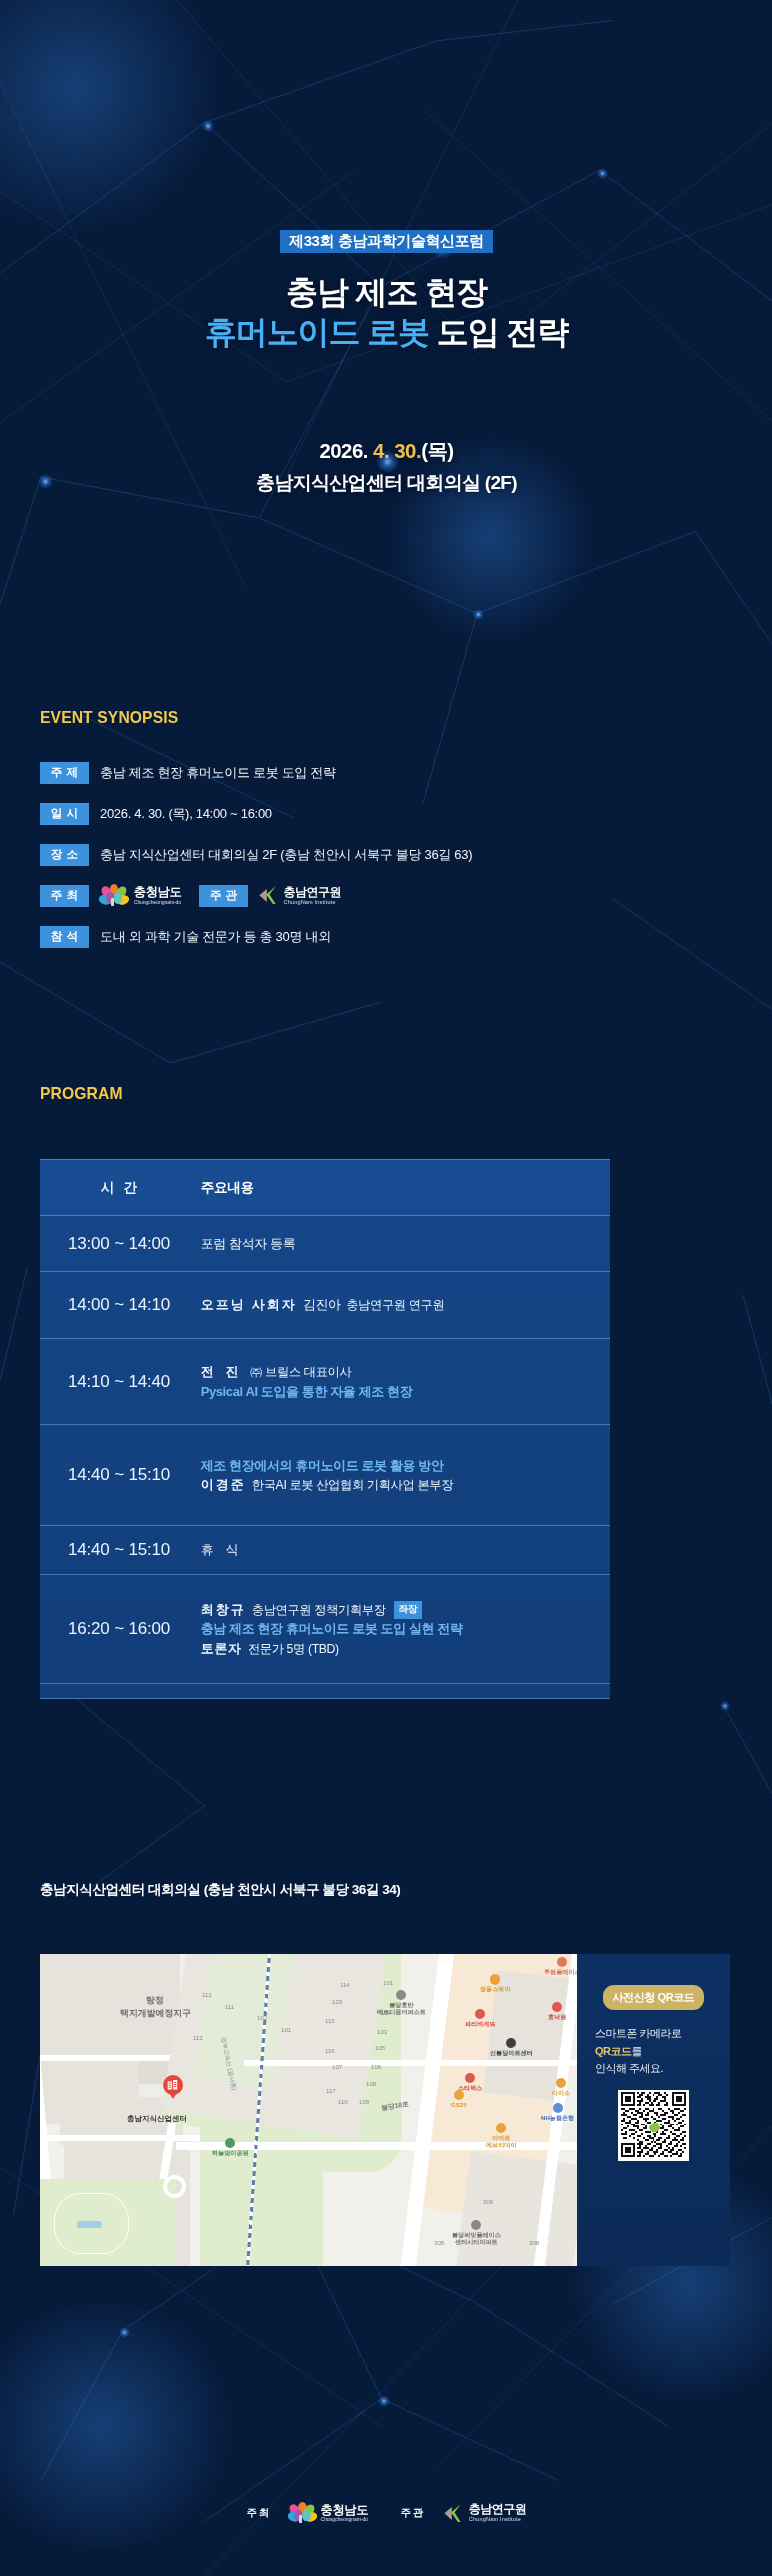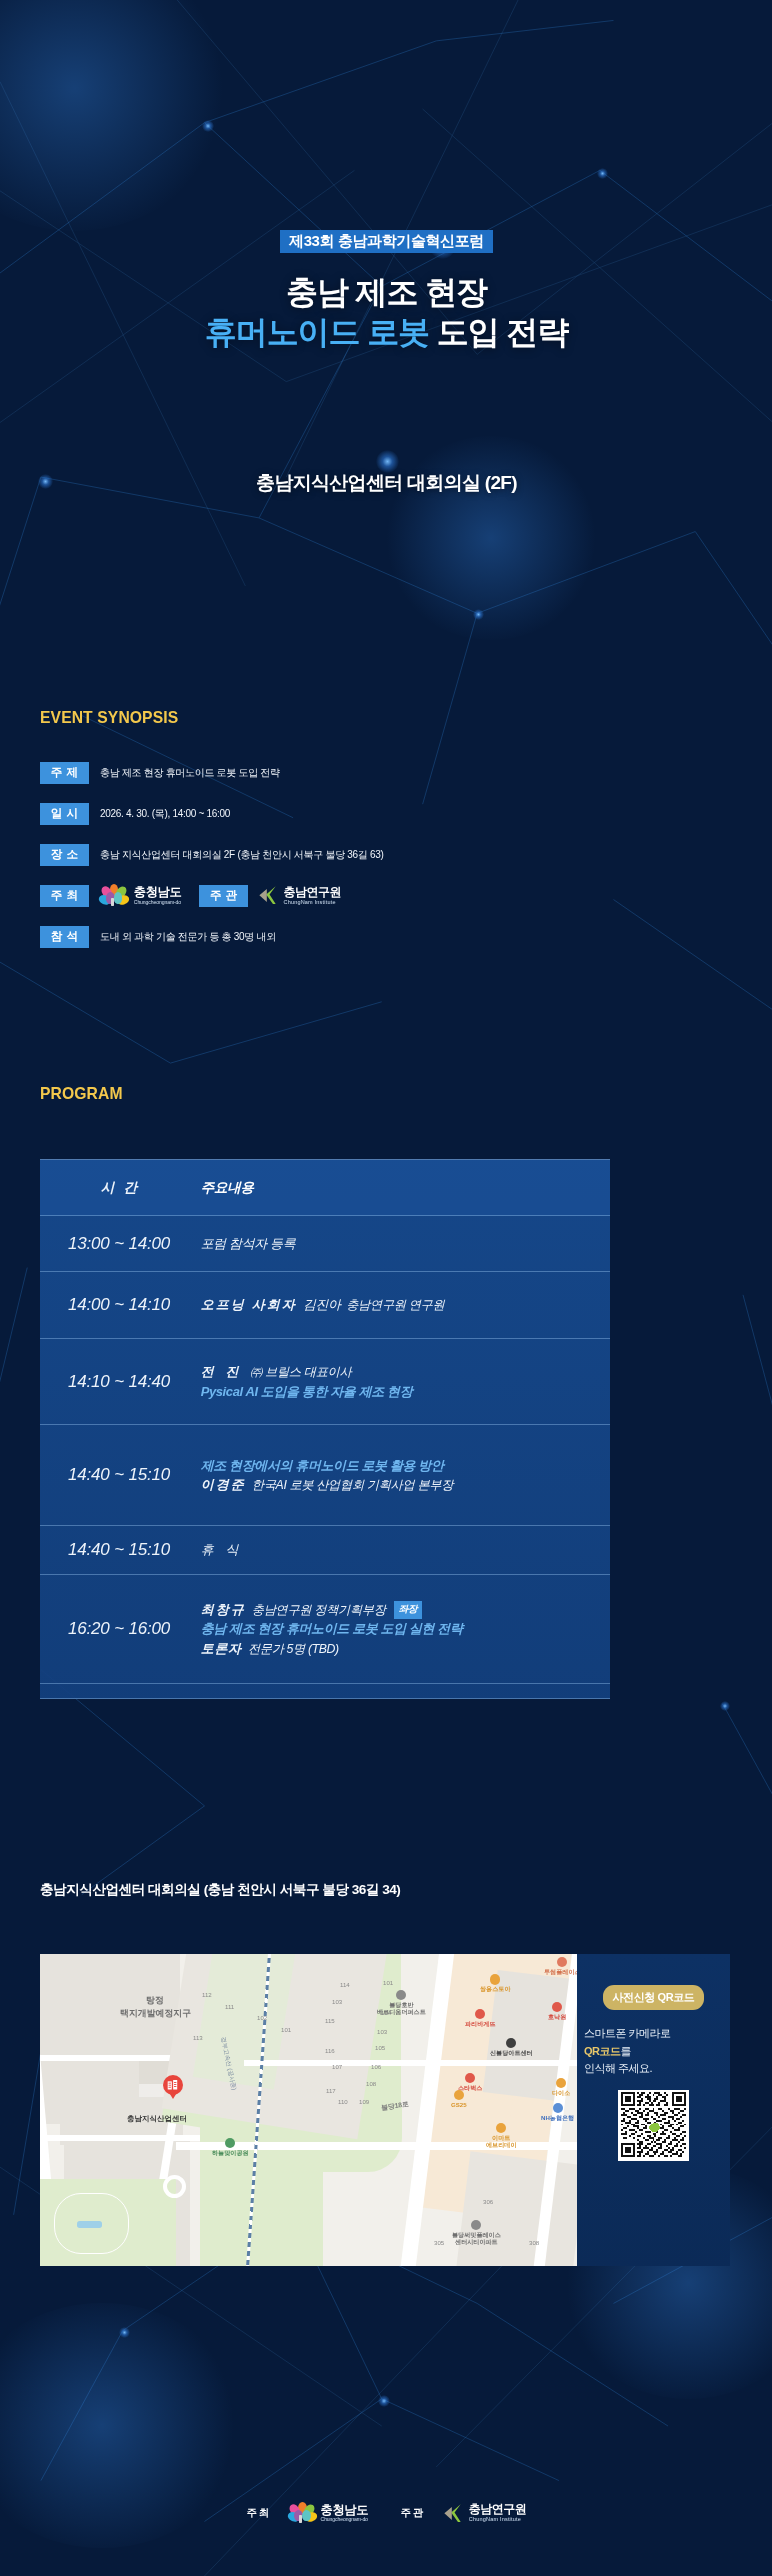--- a/index.html
+++ b/index.html
@@ -82,41 +82,40 @@
   .syn-row{ display:flex; align-items:center; margin-bottom:13px; min-height:23px;margin-top:18px; }
   .tag{
     flex:0 0 auto;
     width:49px; height:22px;
     background:#3d92dd;
     color:#fff; font-size:11.6px; font-weight:bold;
     display:flex; align-items:center; justify-content:center;
     letter-spacing:4.1px; text-indent:4.1px;
     margin-right:11px;
   }
-  .syn-val{ font-size:10px; color:#f2f6fb; letter-spacing:-0.3px; white-space:nowrap; }
+  .syn-val{ font-size:13px; color:#f2f6fb; letter-spacing:-0.3px; white-space:nowrap; }
 
   
   .logo-row{ display:flex; align-items:center; }
   .logo-cn{ display:flex; align-items:center; margin-right:17.7px; }
   .flower{ width:29px; height:23px; position:relative; margin-right:4.8px; }
   .flower span{ position:absolute; width:8.9px; height:11.6px; border-radius:50% 50% 45% 45%; }
   .cn-text{ display:flex; flex-direction:column; line-height:1; }
   .cn-kr{ font-size:12.3px; font-weight:bold; color:#fff; letter-spacing:-0.4px; }
   .cn-en{ font-size:5.1px; color:#cfe0f2; letter-spacing:-0.1px; margin-top:1.4px; }
   .ci-mark{ width:20.4px; height:20.4px; position:relative; margin-right:5.5px; }
   .ci-text{ display:flex; flex-direction:column; line-height:1; }
   .ci-kr{ font-size:12px; font-weight:bold; color:#fff; letter-spacing:-0.5px; }
   .ci-en{ font-size:5.5px; color:#cfe0f2; letter-spacing:0.2px; margin-top:2px; }
 
   
   .ptable{
     position:absolute; left:40px; top:1159px; width:570px;
     background:linear-gradient(180deg, rgba(23,74,143,.93) 0%, rgba(19,64,127,.93) 100%);
     border-top:0.7px solid rgba(160,200,245,.45);
-    font-style:italic;
   }
   .prow{ display:flex; border-bottom:0.7px solid rgba(150,195,240,.42); }
   .prow:last-child{ border-bottom:0.7px solid rgba(150,195,240,.42); }
   .prow.head{ background:rgba(27,82,155,.55); }
   .pc-time{
     flex:0 0 158px; display:flex; align-items:center; justify-content:center;
     font-size:17px; color:#eef4fb; letter-spacing:-0.2px;
   }
   .prow.head .pc-time{ font-size:13.6px; font-weight:bold; letter-spacing:2.7px; text-indent:2.7px; }
   .pc-body{ flex:1; padding:0 4.1px 0 2.7px; display:flex; flex-direction:column; justify-content:center; }
@@ -143,21 +142,21 @@
   .qrwrap{
     position:absolute; left:577px; top:1954px; width:153px; height:312px;
     background:linear-gradient(180deg,#0d3164 0%,#0b2a57 100%);
     display:flex; flex-direction:column; align-items:center;
   }
   .qr-pill{
     margin-top:31px;
     background:#cdb464; color:#fff; font-weight:bold; font-size:11px;
     padding:4.8px 9.5px 5.5px; border-radius:11px; letter-spacing:-0.4px;
   }
-  .qr-desc{ margin-top:15px; width:100%; padding-left:7px; }
+  .qr-desc{ margin-top:15px; width:100%; padding-left:18px; }
   .qr-desc div{ font-size:11px; color:#eaf1f9; letter-spacing:-0.5px; line-height:1.58; }
   .qr-desc .gold{ color:#e8c76a; font-weight:bold; }
   .qrbox{ margin-top:12.3px; width:71px; height:71px; background:#fff; padding:2.7px; position:relative; }
 
   
   .footer{
     position:absolute; left:0; right:0; top:2502px;
     display:flex; align-items:center; justify-content:center; gap:17.7px;
   }
   .f-lbl{ font-size:10.2px; font-weight:bold; color:#fff; letter-spacing:2px; }
@@ -240,20 +239,25 @@
 
   <div class="hdr" style="top:230px;">
     <span class="badge-33">제33회 충남과학기술혁신포럼</span>
   </div>
   <div class="hdr" style="top:273px;">
     <div class="t1">충남 제조 현장</div>
   </div>
   <div class="hdr" style="top:313px;">
     <div class="t2">
       <span class="hl">휴머노이드 로봇</span><span class="wh"> 도입 전략</span>
+    </div>
+  </div>
+  <div class="hdr" style="top:438px;">
+    <div class="dline">
+      <span>2026. </span><span class="gold">4. 30.</span><span>(목)</span>
     </div>
   </div>
   <div class="hdr" style="top:470px;">
     <div class="vline">충남지식산업센터 대회의실 (2F)</div>
   </div>
 
   <div class="sec-en" style="left:40px;top:709px;">EVENT SYNOPSIS</div>
 
   <div class="syn">
 

